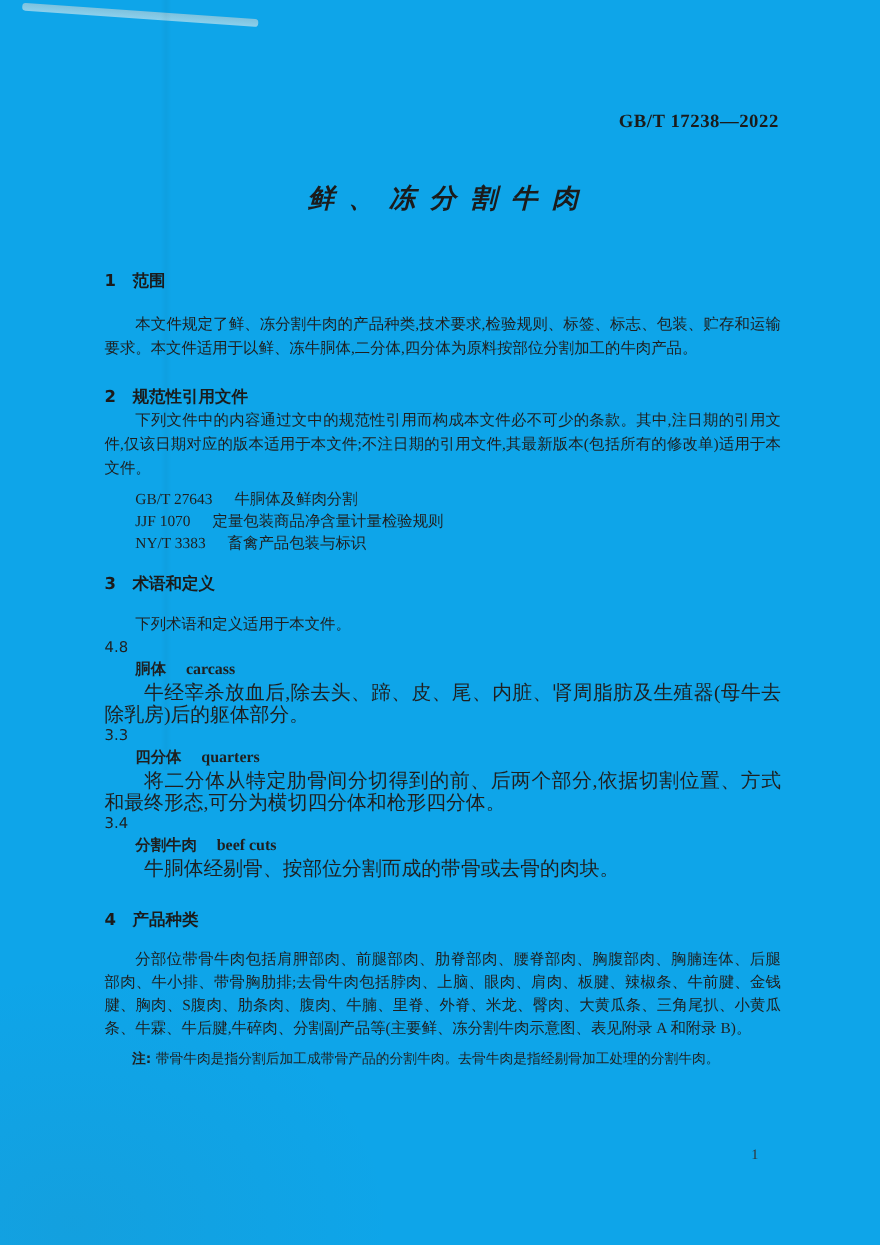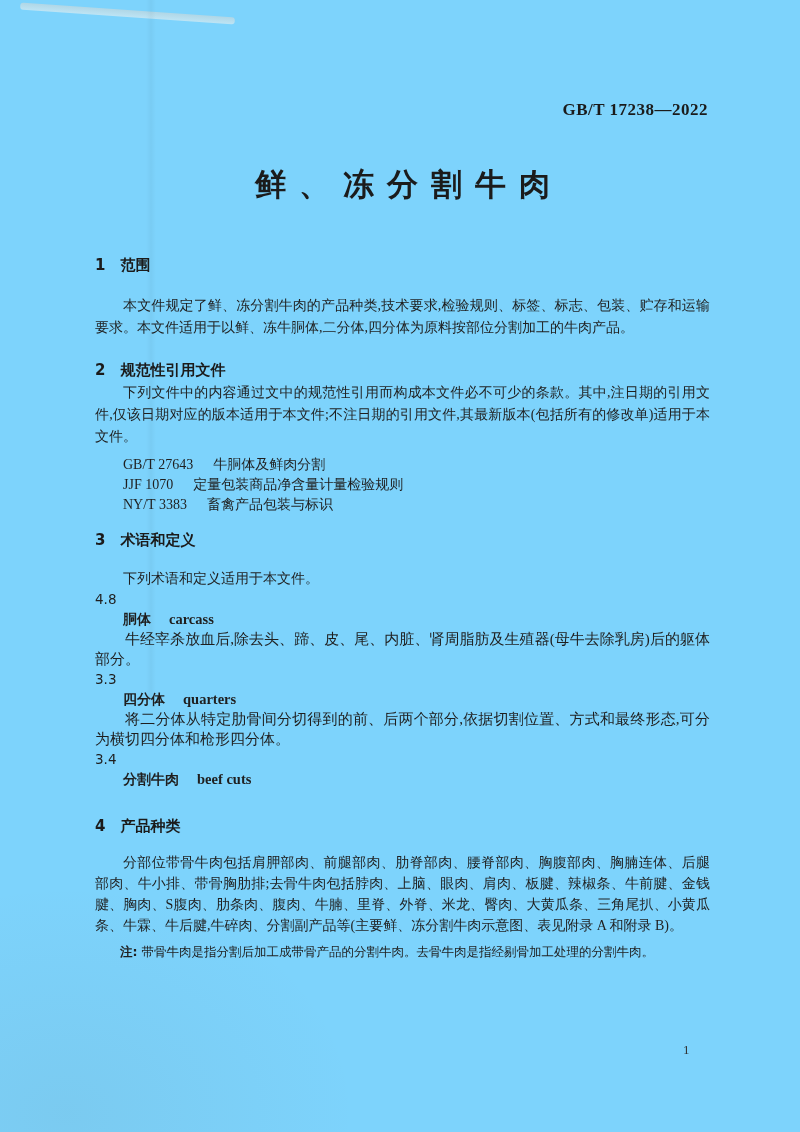--- a/index.html
+++ b/index.html
@@ -4,21 +4,21 @@
 <style>
   html, body {
     margin: 0;
     padding: 0;
     background: #ffffff;
   }
   .page {
     position: relative;
     width: 800px;
     height: 1132px;
-    background: #7dd3fc;
+    background: #0ea5e9;
     overflow: hidden;
     color: #1f1f1f;
     font-family: "Liberation Serif", serif;
   }
   
   .artifact { position: absolute; pointer-events: none; }
   .artifact-diagonal {
     top: 10px; left: 20px; width: 215px; height: 7px;
     background: linear-gradient(to bottom, #d9d9d4, #f2f2ee);
     transform: rotate(4deg);
@@ -48,24 +48,25 @@
     font-weight: bold;
     font-size: 17px;
     letter-spacing: 0.5px;
     color: #1b1b1b;
   }
   .doc-title {
     margin: 44px 0 0 0;
     text-align: center;
     font-family: "DejaVu Sans", sans-serif;
     font-weight: bold;
-    font-size: 31px;
+    font-size: 24px;
     letter-spacing: 13px;
     text-indent: 13px;
     color: #1b1b1b;
+    font-style: italic;
   }
   .section-heading {
     display: flex;
     gap: 15px;
     font-family: "DejaVu Sans", sans-serif;
     font-weight: bold;
     font-size: 15px;
     color: #1b1b1b;
   }
   .sh-scope   { margin-top: 50px; }
@@ -113,21 +114,21 @@
     font-size: 14px;
   }
   .term-en {
     margin-left: 18px;
     font-family: "Liberation Serif", serif;
     font-weight: bold;
     font-size: 14.5px;
   }
   .term-def {
     margin: 0;
-    font-size: 15px;
+    font-size: 18px;
     line-height: 20px;
     text-indent: 2em;
     text-align: justify;
   }
   .types-para {
     margin-top: 16px;
     line-height: 21px;
   }
   .note-line {
     margin: 6px 0 0 0;
@@ -210,20 +211,21 @@
         <span class="term-zh">四分体</span><span class="term-en">quarters</span>
       </div>
       <p class="term-def">将二分体从特定肋骨间分切得到的前、后两个部分,依据切割位置、方式和最终形态,可分为横切四分体和枪形四分体。</p>
     </div>
 
     <div class="term-item">
       <div class="term-number">3.4</div>
       <div class="term-line">
         <span class="term-zh">分割牛肉</span><span class="term-en">beef cuts</span>
       </div>
+      <p class="term-def">牛胴体经剔骨、按部位分割而成的带骨或去骨的肉块。</p>
     </div>
 
     <div class="section-heading sh-types">
       <span>4</span>
       <span>产品种类</span>
     </div>
     <p class="body-para types-para">分部位带骨牛肉包括肩胛部肉、前腿部肉、肋脊部肉、腰脊部肉、胸腹部肉、胸腩连体、后腿部肉、牛小排、带骨胸肋排;去骨牛肉包括脖肉、上脑、眼肉、肩肉、板腱、辣椒条、牛前腱、金钱腱、胸肉、S腹肉、肋条肉、腹肉、牛腩、里脊、外脊、米龙、臀肉、大黄瓜条、三角尾扒、小黄瓜条、牛霖、牛后腱,牛碎肉、分割副产品等(主要鲜、冻分割牛肉示意图、表见附录 A 和附录 B)。</p>
     <p class="note-line">
       <span class="note-label">注:</span><span>带骨牛肉是指分割后加工成带骨产品的分割牛肉。去骨牛肉是指经剔骨加工处理的分割牛肉。</span>
     </p>

